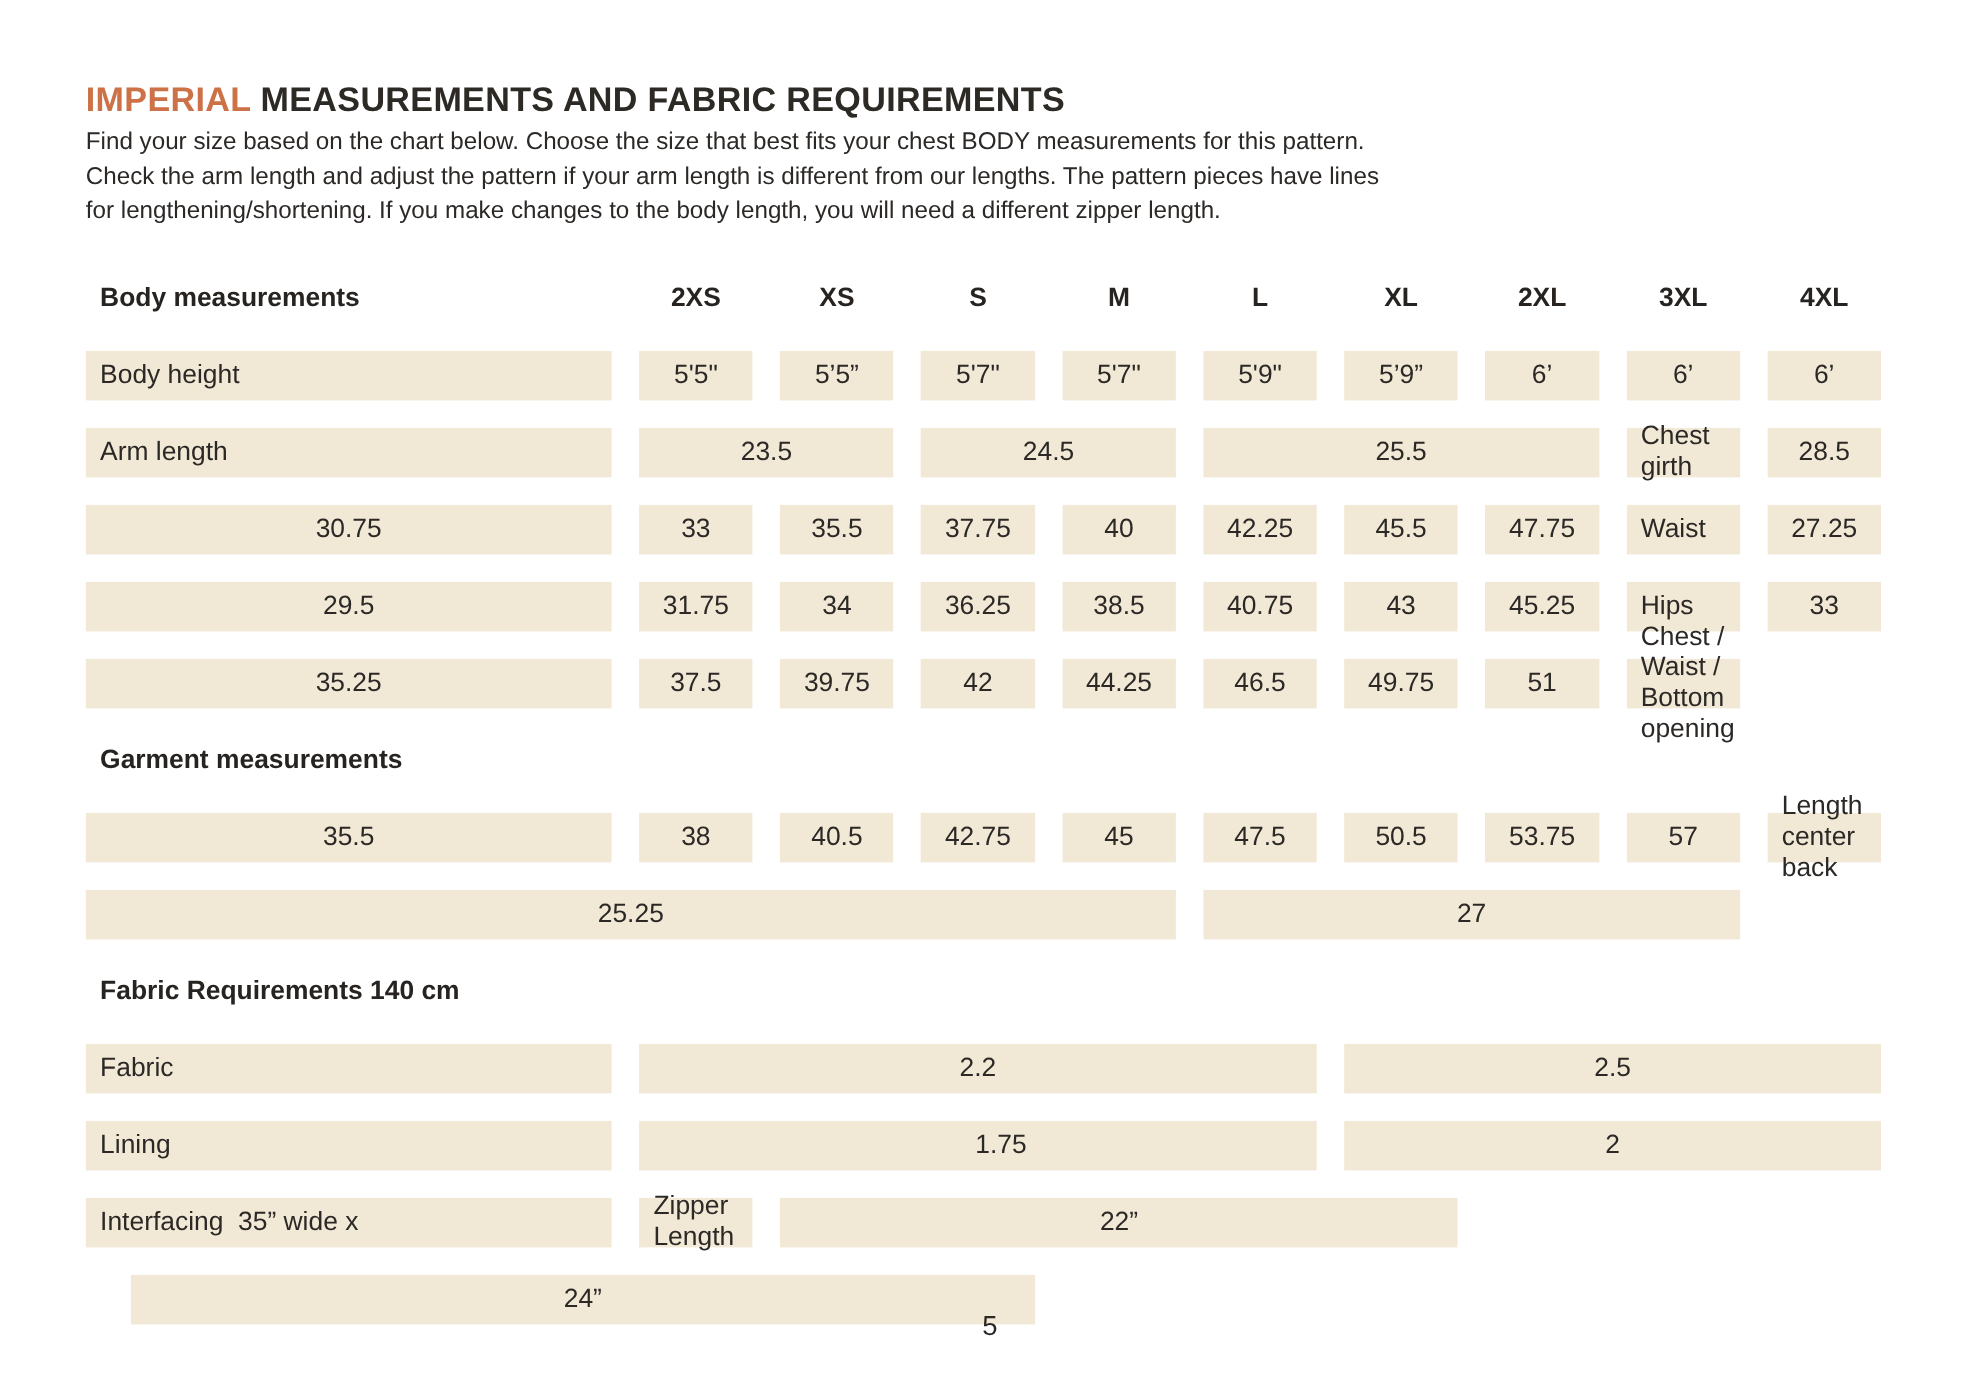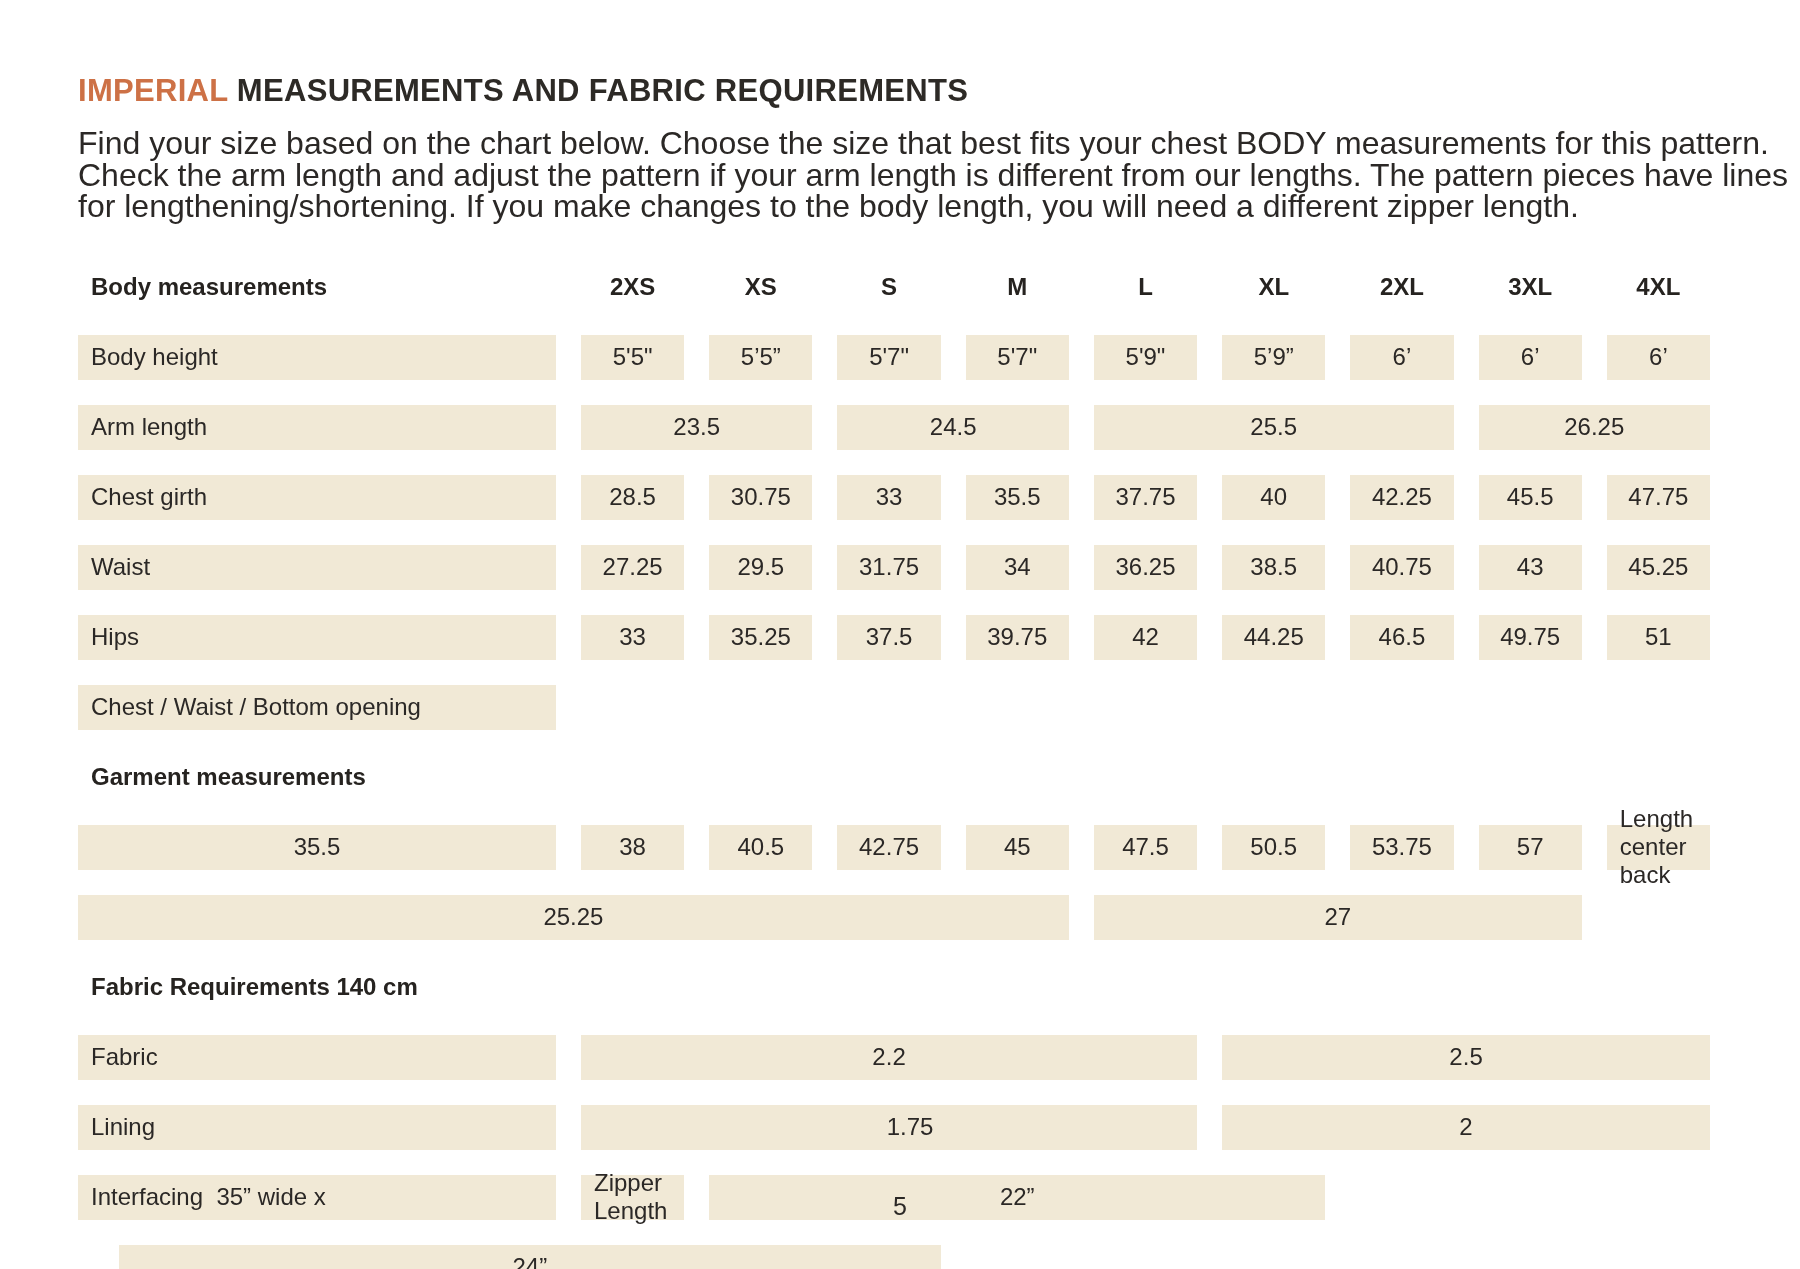--- a/index.html
+++ b/index.html
@@ -9,25 +9,25 @@
   }
   html,body{margin:0;padding:0;}
   body{
     width:1800px;height:1269px;background:#ffffff;
     font-family:"Liberation Sans", sans-serif;color:var(--text);
     -webkit-font-smoothing:antialiased;
   }
   .page{position:relative;width:1800px;height:1269px;overflow:hidden;}
   .content{position:absolute;left:78px;top:74px;width:1632px;}
   h1.title{
-    margin:0 0 20px 0;font-size:31px;line-height:34px;font-weight:600;
+    margin:0 0 4px 0;font-size:31px;line-height:34px;font-weight:600;
     letter-spacing:.3px;color:#2d2a26;
   }
   h1.title .hl{color:var(--accent);}
-  .intro{font-size:32px;line-height:31.5px;color:#2b2826;}
+  .intro{font-size:22px;line-height:31.5px;color:#2b2826;}
   .intro div{white-space:nowrap;}
   .size-table{
     margin-top:42px;
     display:grid;
     grid-template-columns:478px repeat(9,1fr);
     column-gap:11px;
     row-gap:6px;
     grid-auto-rows:45px;
     width:1632px;
     font-size:24px;
@@ -86,21 +86,20 @@
         <div class="cell ">5'7"</div>
         <div class="cell ">5'9"</div>
         <div class="cell ">5’9”</div>
         <div class="cell ">6’</div>
         <div class="cell ">6’</div>
         <div class="cell ">6’</div>
         <div class="cell label">Arm length</div>
         <div class="cell " style="grid-column: span 2;">23.5</div>
         <div class="cell " style="grid-column: span 2;">24.5</div>
         <div class="cell " style="grid-column: span 3;">25.5</div>
-        <div class="cell " style="grid-column: span 2;">26.25</div>
         <div class="cell label">Chest girth</div>
         <div class="cell ">28.5</div>
         <div class="cell ">30.75</div>
         <div class="cell ">33</div>
         <div class="cell ">35.5</div>
         <div class="cell ">37.75</div>
         <div class="cell ">40</div>
         <div class="cell ">42.25</div>
         <div class="cell ">45.5</div>
         <div class="cell ">47.75</div>

